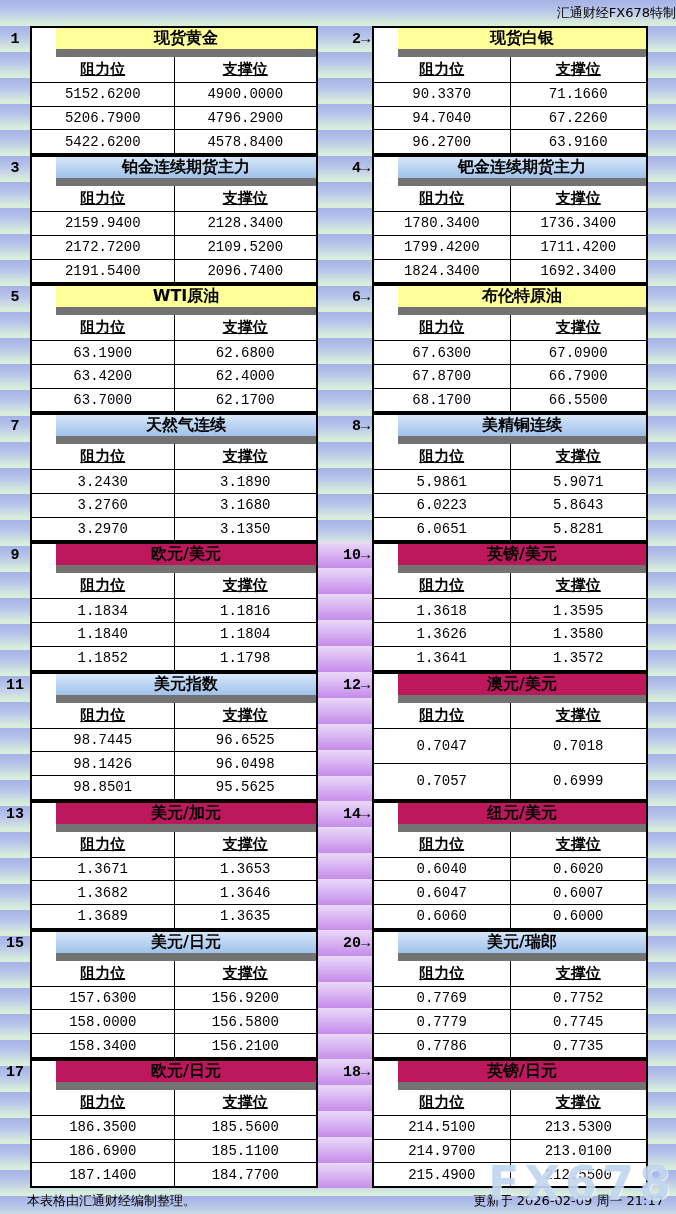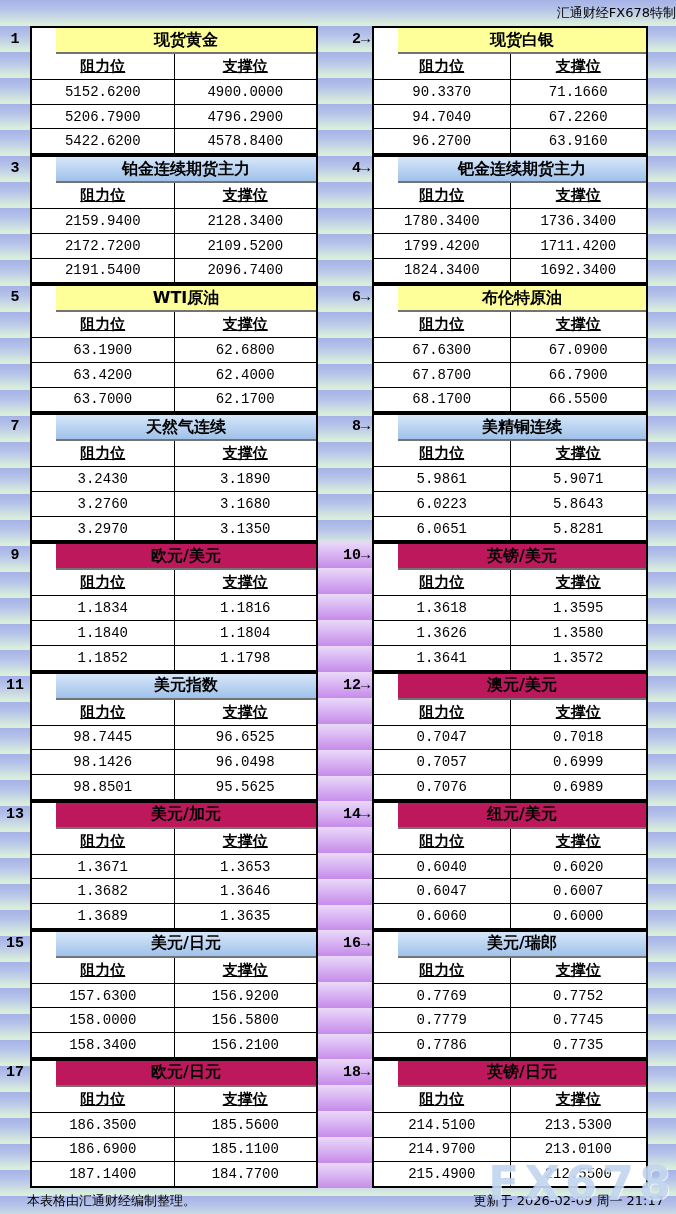--- a/index.html
+++ b/index.html
@@ -54,21 +54,21 @@
     border:2px solid #000;
     background:#fff;
     display:flex; flex-direction:column;
   }
   .panel.pA{ flex:0 0 288px; }
   .panel.pB{ flex:0 0 276px; }
   .ptitle{
     flex:0 0 26px;
     display:flex; align-items:center; justify-content:center;
     font-size:16px; font-weight:bold; color:#000;
-    border-bottom:2px solid #737373;
+    border-bottom:8px solid #737373;
     margin-left:24px;
   }
   .ptitle.yellow{ background:#ffff99; }
   .ptitle.blue{ background:linear-gradient(to bottom,#d7e7f9,#9fc1ea); }
   .ptitle.purple{ background:#be185d;text-align:right; }
   .prw{
     flex:1; display:flex; border-bottom:1px solid #000;
   }
   .prw:last-child{ border-bottom:none; }
   .prw .cell{
@@ -378,24 +378,20 @@
             <div class="cell">支撑位</div>
           </div>
           <div class="prw data">
             <div class="cell">0.7047</div>
             <div class="cell">0.7018</div>
           </div>
           <div class="prw data">
             <div class="cell">0.7057</div>
             <div class="cell">0.6999</div>
           </div>
-          <div class="prw data">
-            <div class="cell">0.7076</div>
-            <div class="cell">0.6989</div>
-          </div>
         </div>
         <div class="rightpad"></div>
       </div>
       <div class="prow-band">
         <div class="numcol">
           <span>13</span>
         </div>
         <div class="panel pA">
           <div class="ptitle purple">美元/加元</div>
           <div class="prw hdr">
@@ -456,21 +452,21 @@
           <div class="prw data">
             <div class="cell">158.0000</div>
             <div class="cell">156.5800</div>
           </div>
           <div class="prw data">
             <div class="cell">158.3400</div>
             <div class="cell">156.2100</div>
           </div>
         </div>
         <div class="gapcol purple">
-          <span>16→</span>
+          <span>20→</span>
         </div>
         <div class="panel pB">
           <div class="ptitle blue">美元/瑞郎</div>
           <div class="prw hdr">
             <div class="cell">阻力位</div>
             <div class="cell">支撑位</div>
           </div>
           <div class="prw data">
             <div class="cell">0.7769</div>
             <div class="cell">0.7752</div>

